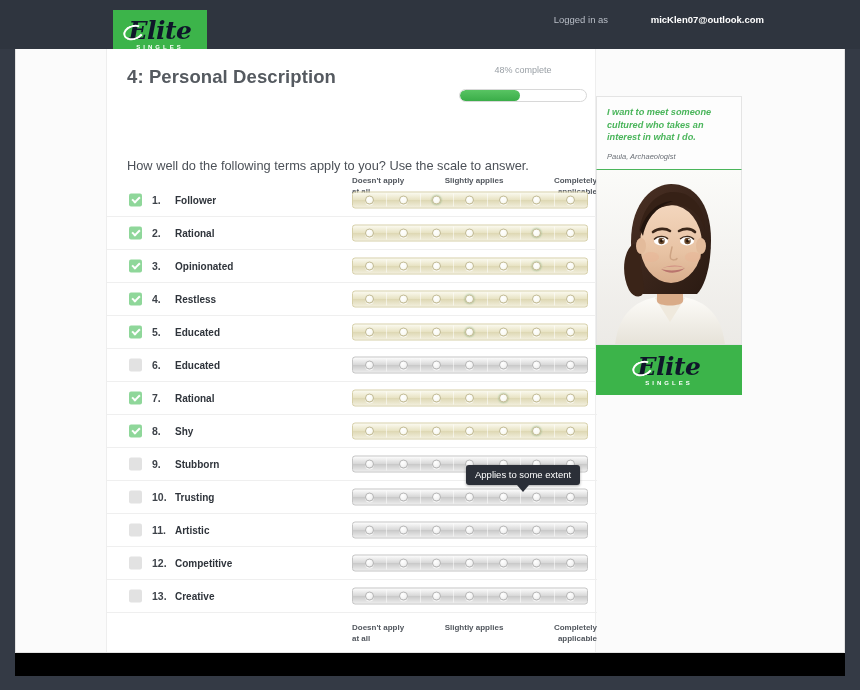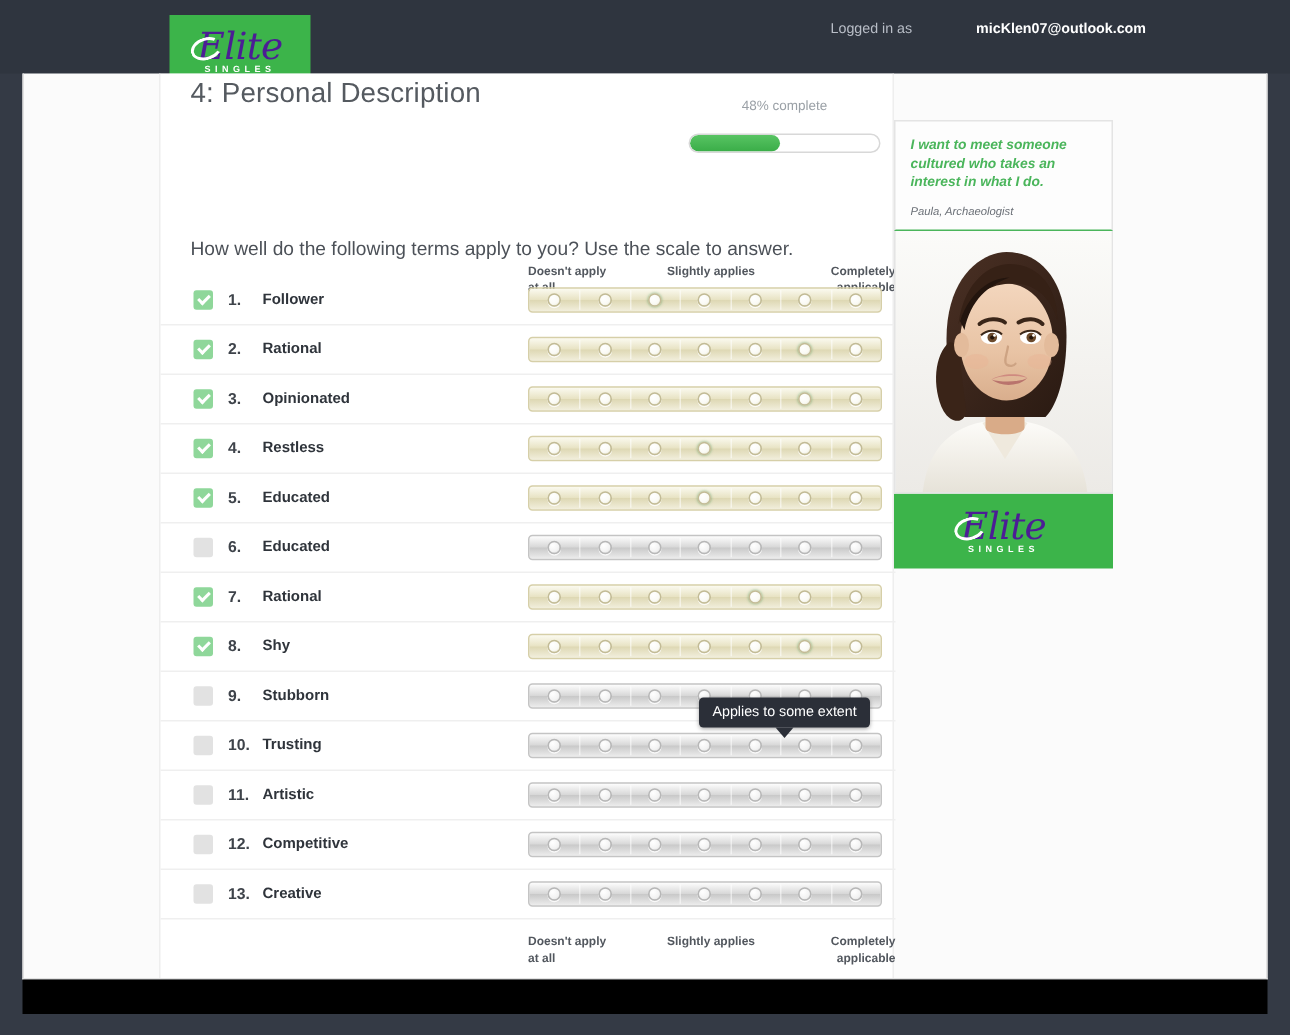--- a/index.html
+++ b/index.html
@@ -23,23 +23,23 @@
     position: absolute; left: 113px; top: 10px;
     width: 94px; height: 48px;
     background: #3cb44a;
     display: flex; flex-direction: column;
     align-items: center; justify-content: center;
     overflow: hidden;
   }
   .logo-script {
     font-family: "DejaVu Serif", serif;
     font-style: italic;
-    font-weight: normal;
+    font-weight: bold;
     font-size: 25px;
-    color: #4c1d95;
+    color: #0f172a;
     letter-spacing: -0.5px;
     line-height: 1;
     position: relative;
   }
   .logo-script::before{
     content:"";
     position:absolute;
     left:-5px; top:7px;
     width:17px; height:11px;
     border:2px solid #fff;
@@ -78,22 +78,22 @@
   
   .content {
     position: absolute; left: 90px; top: 0px;
     width: 490px; height: 604px;
     background: #ffffff;
     border-left: 1px solid #eeeeee;
     border-right: 1px solid #eeeeee;
   }
 
   .page-title {
-    position: absolute; left: 20px; top: 2px;
-    font-size: 18.5px; color: #555a60; font-weight: normal;
+    position: absolute; left: 20px; top: 17px;
+    font-size: 18.5px; color: #555a60; font-weight: bold;
     letter-spacing: 0.1px;
   }
 
   
   .progress-wrap { position: absolute; left: 352px; top: 16px; width: 128px; }
   .progress-label {
     font-size: 9px; color: #9aa0a6; text-align: center;
     margin-bottom: 14px; font-weight: normal;
   }
   .progress-track {
@@ -224,21 +224,21 @@
   .tooltip::after {
     content: ""; position: absolute;
     left: 50%; margin-left: -6px; bottom: -7px;
     border-left: 6px solid transparent;
     border-right: 6px solid transparent;
     border-top: 7px solid #2b2f38;
   }
 
   
   .sidebar {
-    position: absolute; left: 580px; top: 31px;
+    position: absolute; left: 580px; top: 47px;
     width: 118px;
   }
   .quote-box {
     width: 146px; padding: 9px 10px 8px 10px;
     background: #fdfdfd;
     border: 1px solid #e4e4e4;
     border-bottom: 1px solid #4ab55b;
   }
   .quote-text {
     font-size: 9.2px; line-height: 12.5px;

